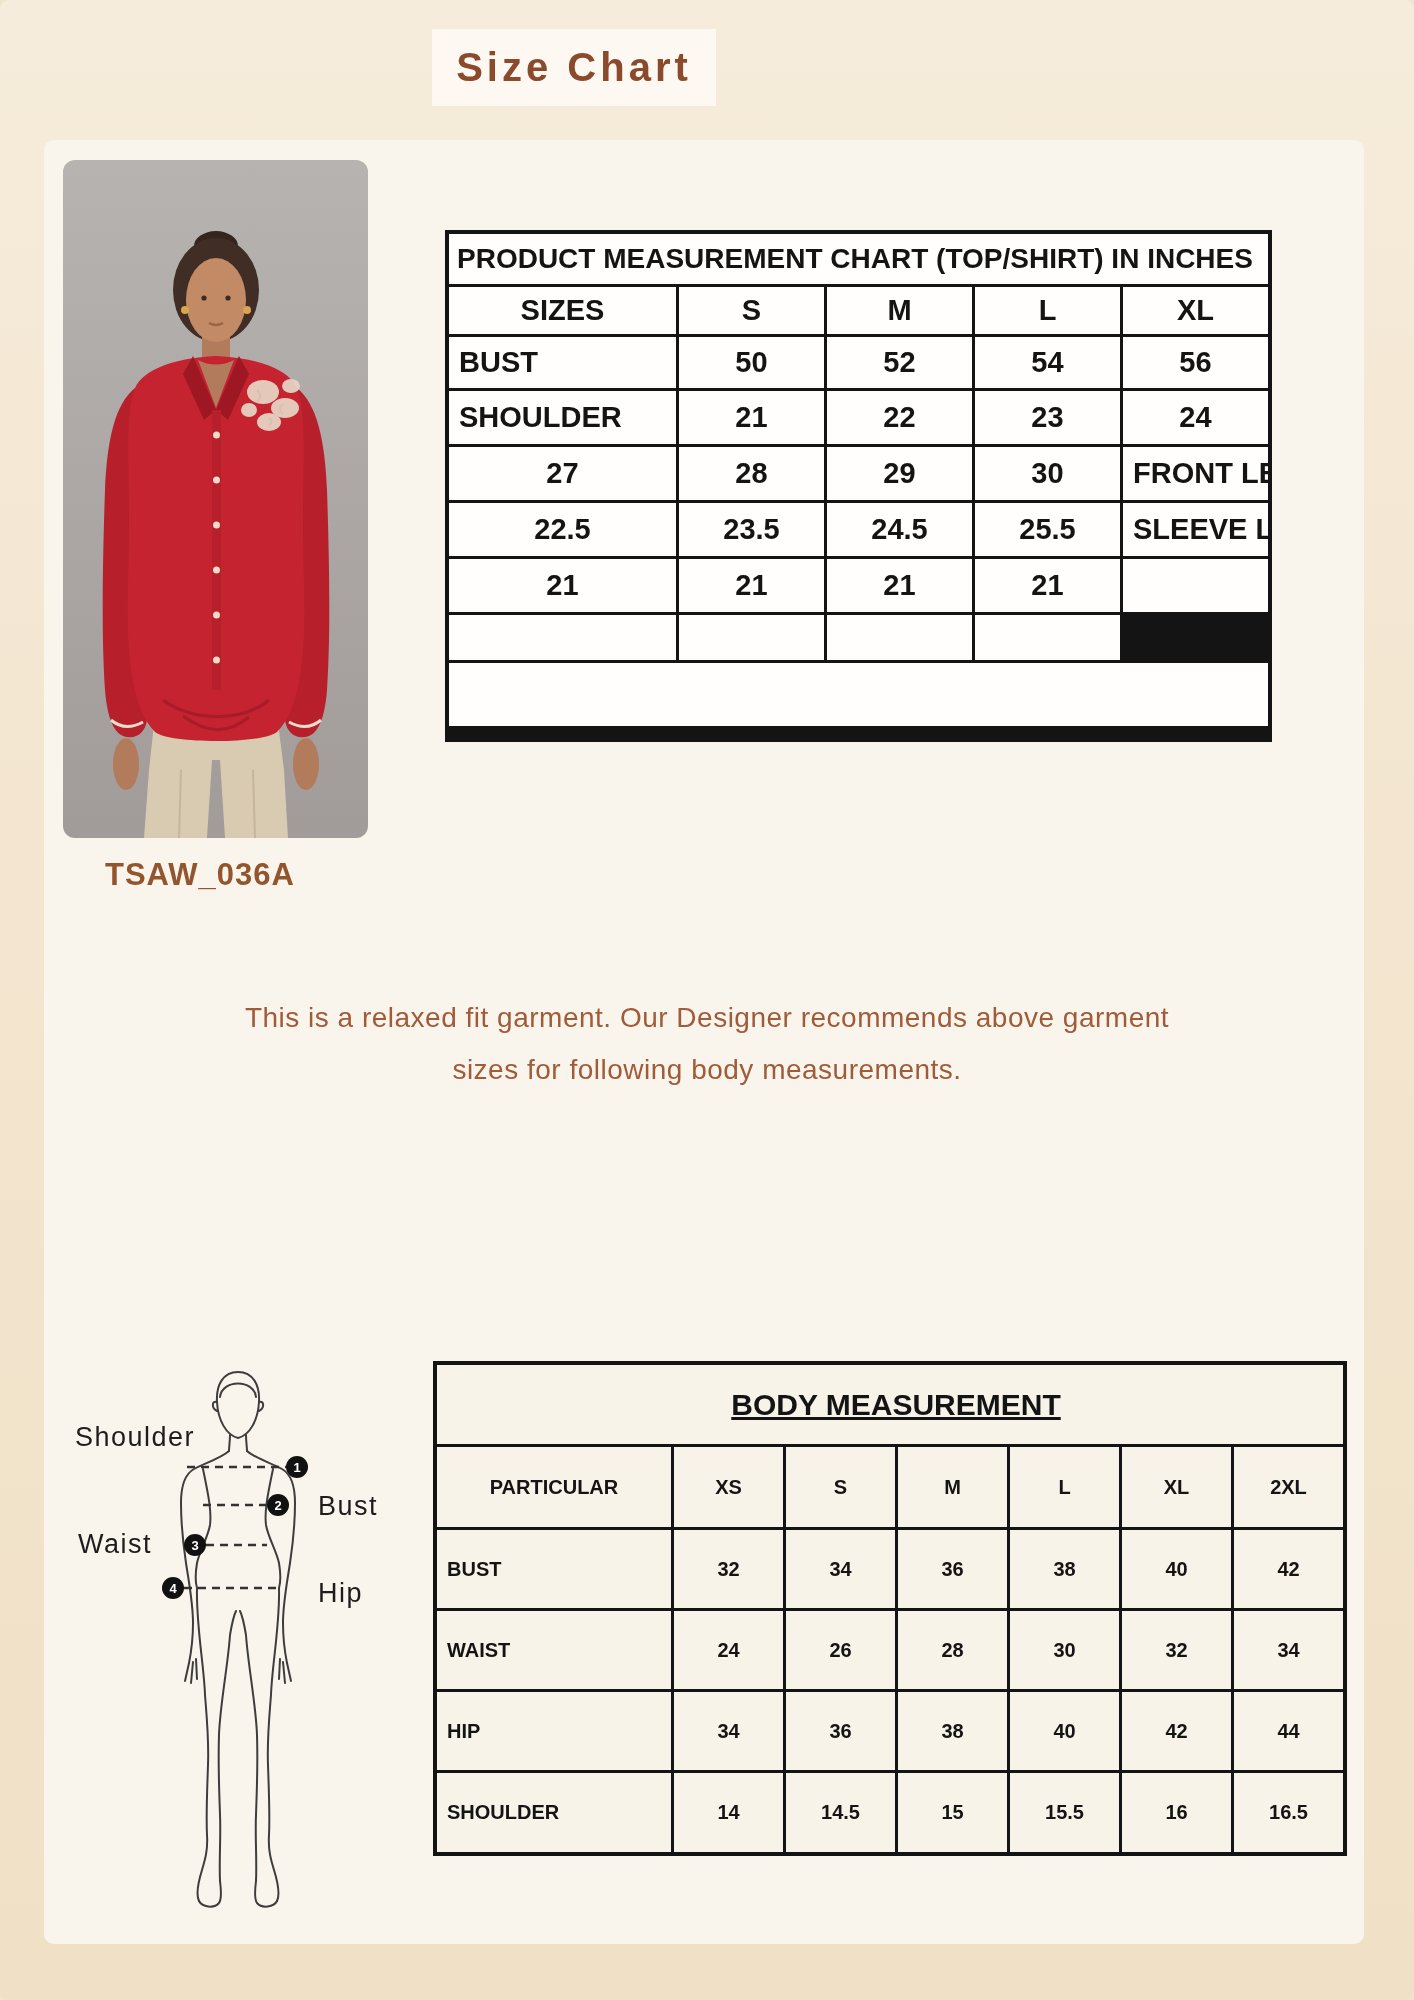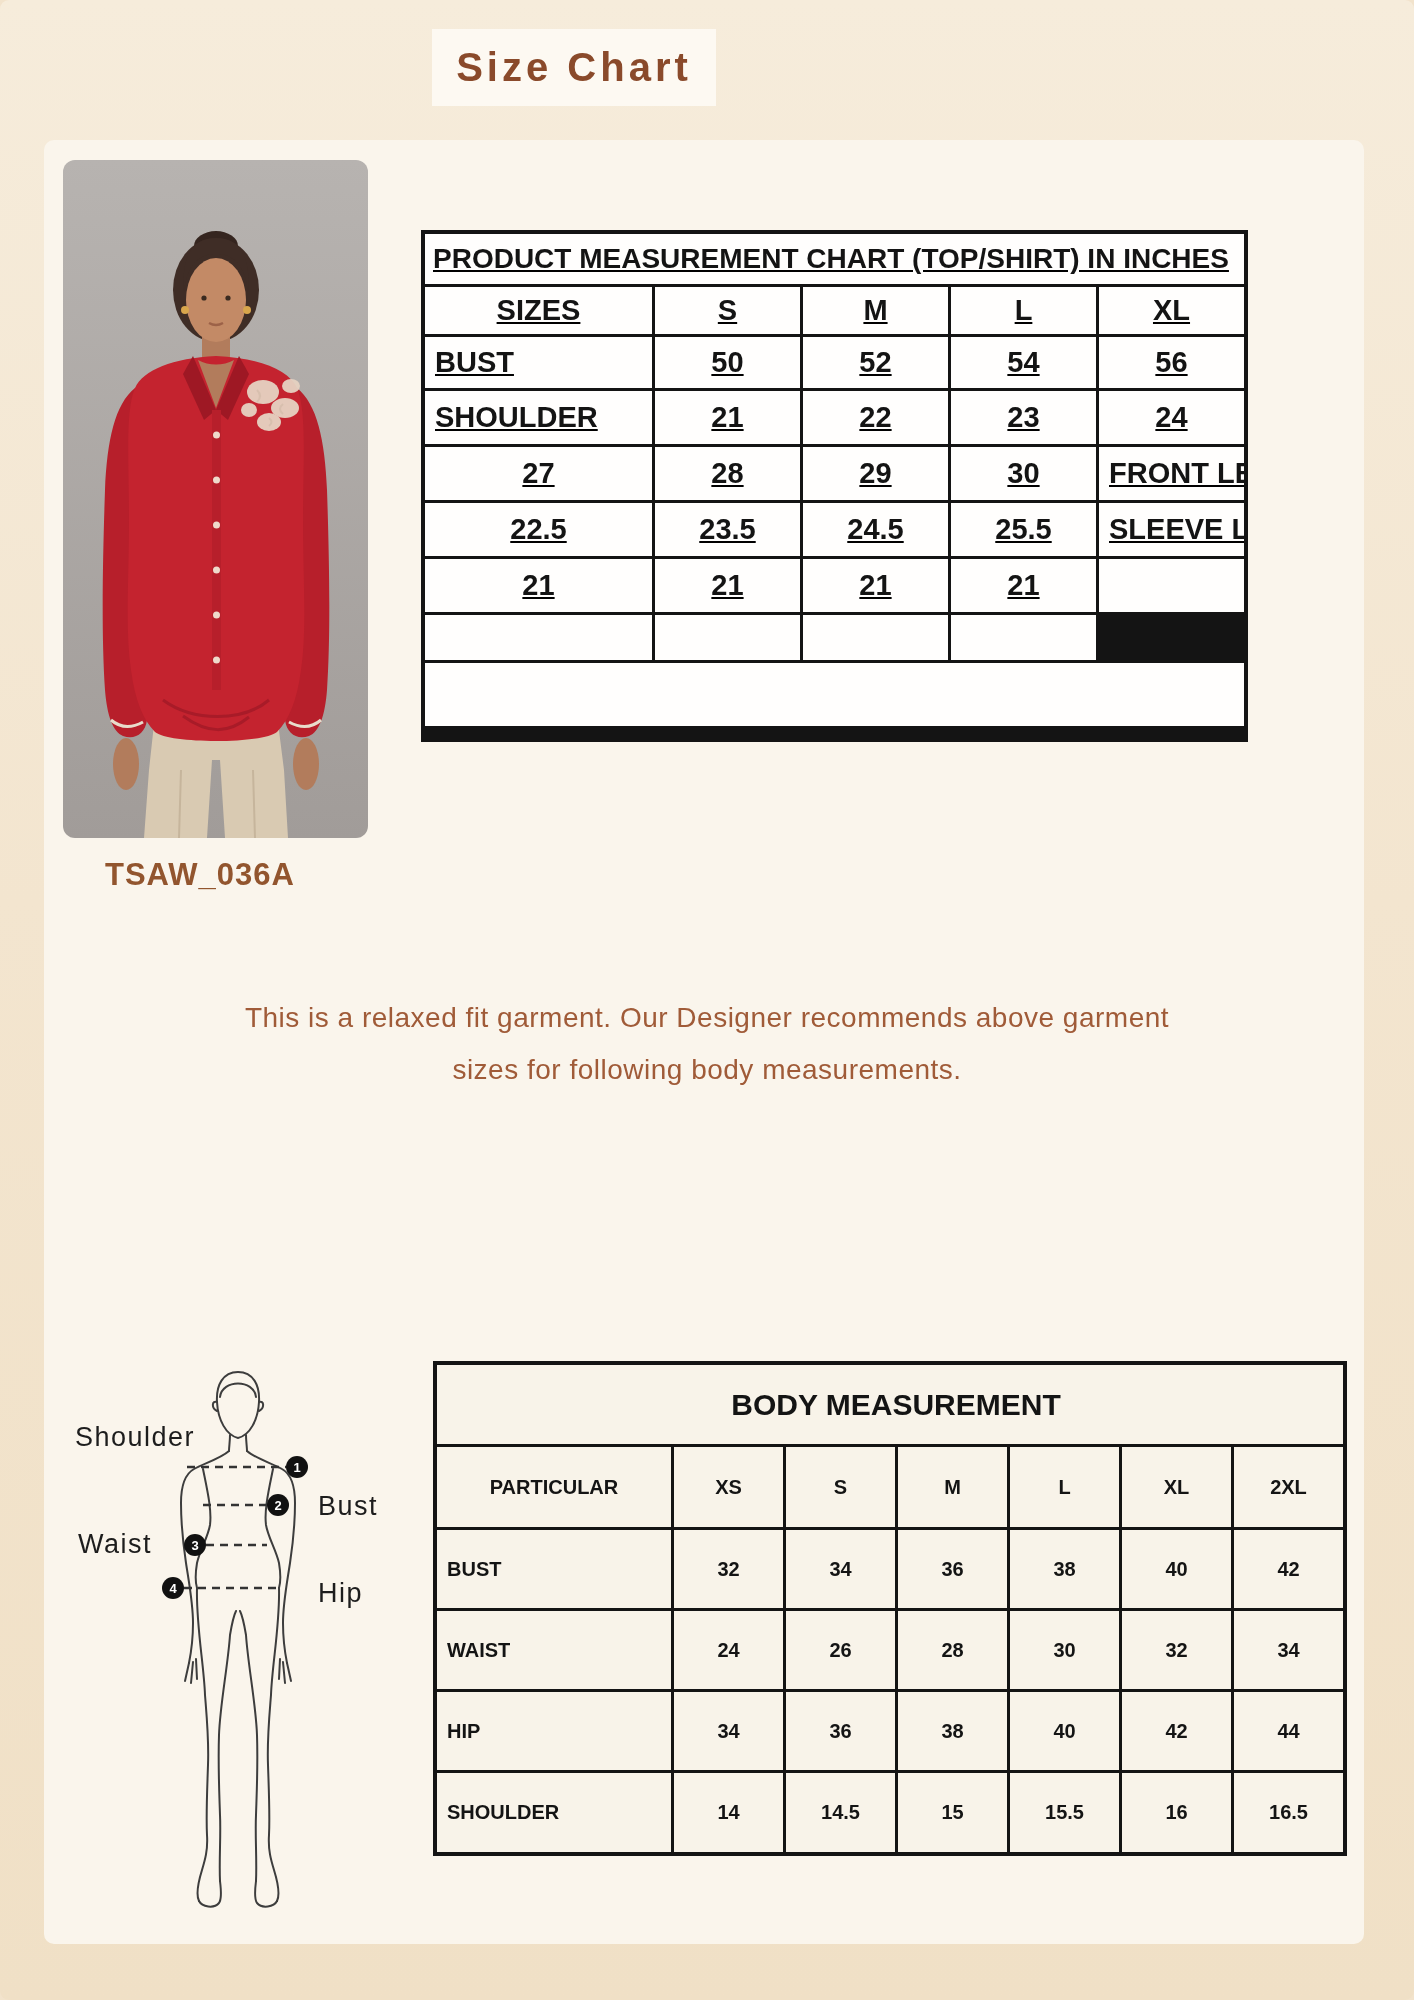--- a/index.html
+++ b/index.html
@@ -12,32 +12,32 @@
              background:#fdf9f2;display:flex;align-items:center;justify-content:center;}
   .title-text{font-size:40px;font-weight:bold;letter-spacing:4px;color:#8a4a2b;}
   .photo{position:absolute;left:63px;top:160px;width:305px;height:678px;
          border-radius:12px;overflow:hidden;}
   .code{position:absolute;left:105px;top:857px;font-size:31px;font-weight:600;
         letter-spacing:1px;color:#92552e;}
   .note{position:absolute;left:107px;top:992px;width:1200px;text-align:center;
         color:#a05b38;font-weight:normal;font-size:28px;line-height:52px;letter-spacing:0.5px;}
   
   .grid{position:absolute;display:grid;background:#141414;padding:4px;gap:3px;box-sizing:border-box;}
-  .ptable{left:421px;top:230px;width:827px;height:512px;
+  .ptable{left:445px;top:230px;width:827px;height:512px;
           grid-template-columns:227px 145px 145px 145px 145px;
-          grid-template-rows:50px 47px 51px 53px 53px 53px 53px 45px 63px;text-decoration:underline;}
+          grid-template-rows:50px 47px 51px 53px 53px 53px 53px 45px 63px;}
   .btable{left:433px;top:1361px;width:914px;height:495px;
           grid-template-columns:234px 109px 109px 109px 109px 109px 109px;
           grid-template-rows:79px 80px 78px 78px 78px 79px;}
   .c{display:flex;align-items:center;justify-content:center;color:#141414;
      font-weight:bold;overflow:hidden;white-space:nowrap;}
   .ptable .c{background:#fffefd;font-size:29px;}
   .btable .c{background:#f8f3e9;font-size:20px;}
   .c.ttl{grid-column:1/-1;justify-content:flex-start;padding-left:8px;font-size:28px;}
-  .btable .c.ttl{justify-content:center;padding-left:12px;font-size:30px;}
+  .btable .c.ttl{justify-content:center;padding-left:12px;font-size:30px;text-decoration:underline;}
   .c.lab{justify-content:flex-start;padding-left:10px;}
   .c.foot{grid-column:1/-1;}
   
   .diagram-label{position:absolute;color:#1d1d1d;font-size:27px;letter-spacing:1.5px;}
   .bd-svg{position:absolute;left:150px;top:1365px;}
 </style>
 </head>
 <body>
 
 <div class="page">

